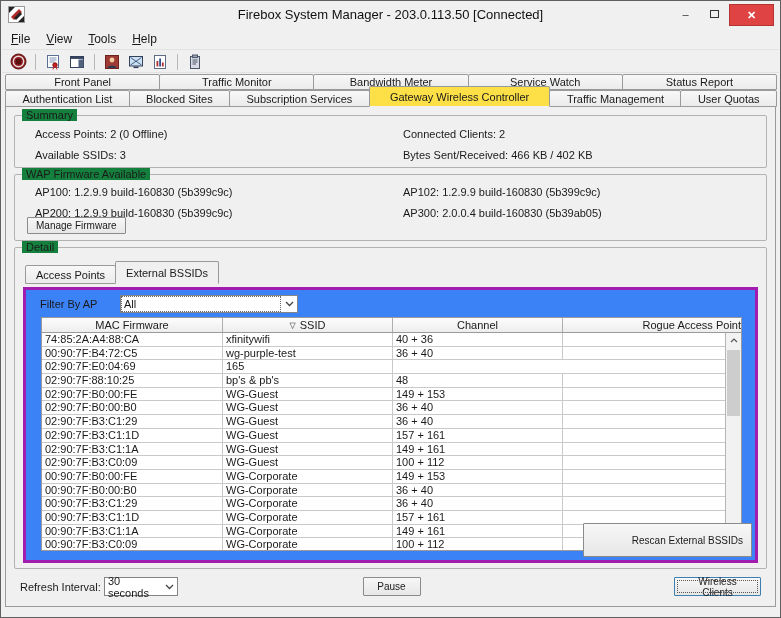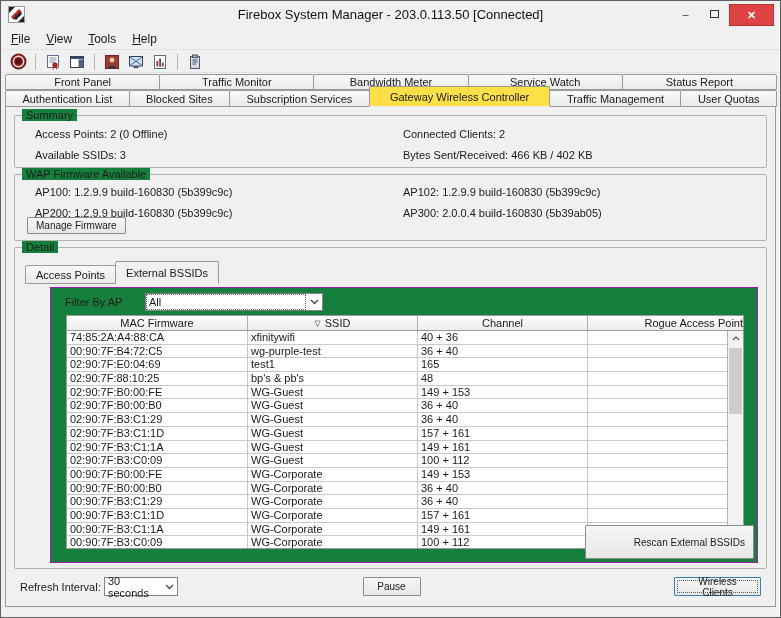--- a/index.html
+++ b/index.html
@@ -93,21 +93,21 @@
   }
   .manage-btn { position: absolute; left: 12px; bottom: 6px; height: 17px; }
   
   .inner-tabs { position: absolute; left: 10px; top: 17px; display: flex; z-index: 2; }
   .inner-tabs .tab { border-radius: 2px 2px 0 0; height: 19px; }
   .inner-tabs .tab.active {
     background: #f0f0f0; height: 23px; margin-top: -4px; border-bottom: 1px solid #f0f0f0;
   }
   .inner-panel {
     position: absolute; left: 8px; right: 8px; top: 39px; bottom: 5px;
-    border: 1px solid #a21caf; background: #15803d; margin-left: 27px;
+    border: 3px solid #a21caf; background: #3b82f6;
   }
   .filter-row { position: absolute; left: 14px; top: 5px; height: 18px; display: flex; align-items: center; }
   .filter-label { width: 66px; }
   .combo {
     background: #fff; border: 1px solid #848484; height: 18px;
     display: flex; align-items: stretch;
   }
   .combo-filter { width: 178px; margin-left: 14px; }
   .combo-value { flex: 1; display: flex; align-items: center; padding: 0 2px; margin: 1px; }
   .combo.focused .combo-value { outline: 1px dotted #666; outline-offset: 0px; }
@@ -344,21 +344,20 @@
 
               <div class="trow">
                 <div class="td c-mac">00:90:7F:B4:72:C5</div>
                 <div class="td c-ssid">wg-purple-test</div>
                 <div class="td c-chan">36 + 40</div>
                 <div class="td c-rogue"></div>
               </div>
 
               <div class="trow">
                 <div class="td c-mac">02:90:7F:E0:04:69</div>
-                <div class="td c-ssid">test1</div>
                 <div class="td c-chan">165</div>
                 <div class="td c-rogue"></div>
               </div>
 
               <div class="trow">
                 <div class="td c-mac">02:90:7F:88:10:25</div>
                 <div class="td c-ssid">bp's &amp; pb's</div>
                 <div class="td c-chan">48</div>
                 <div class="td c-rogue"></div>
               </div>

